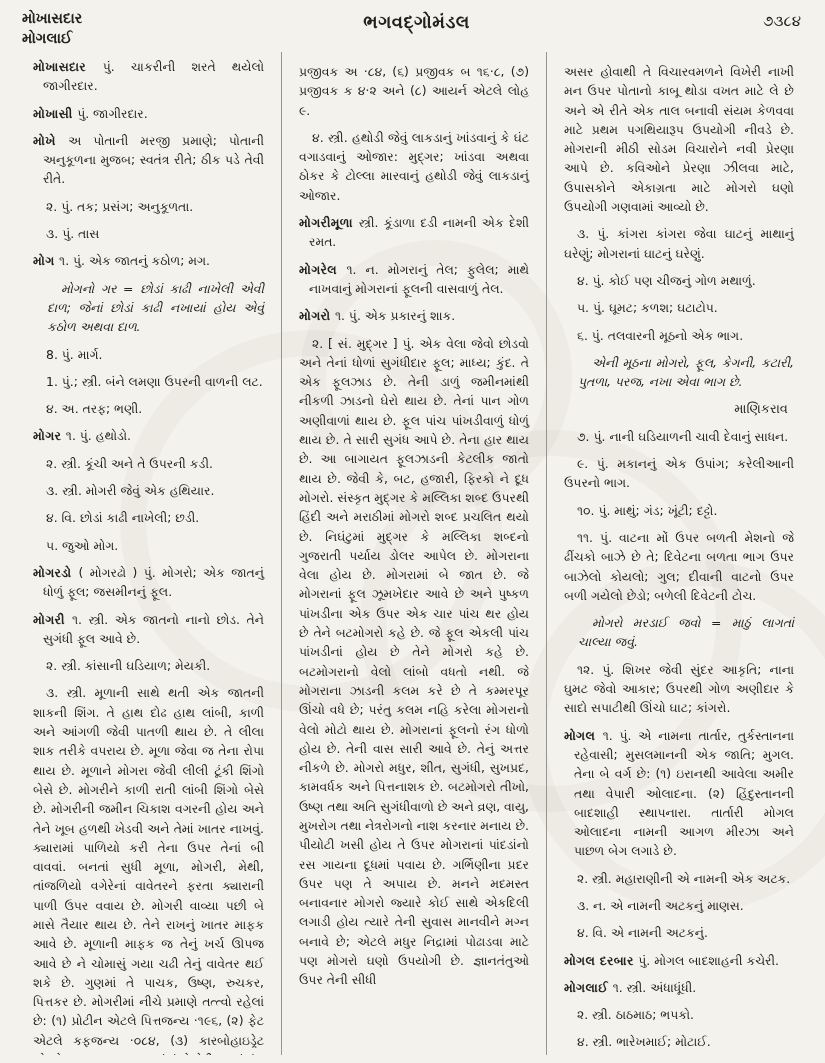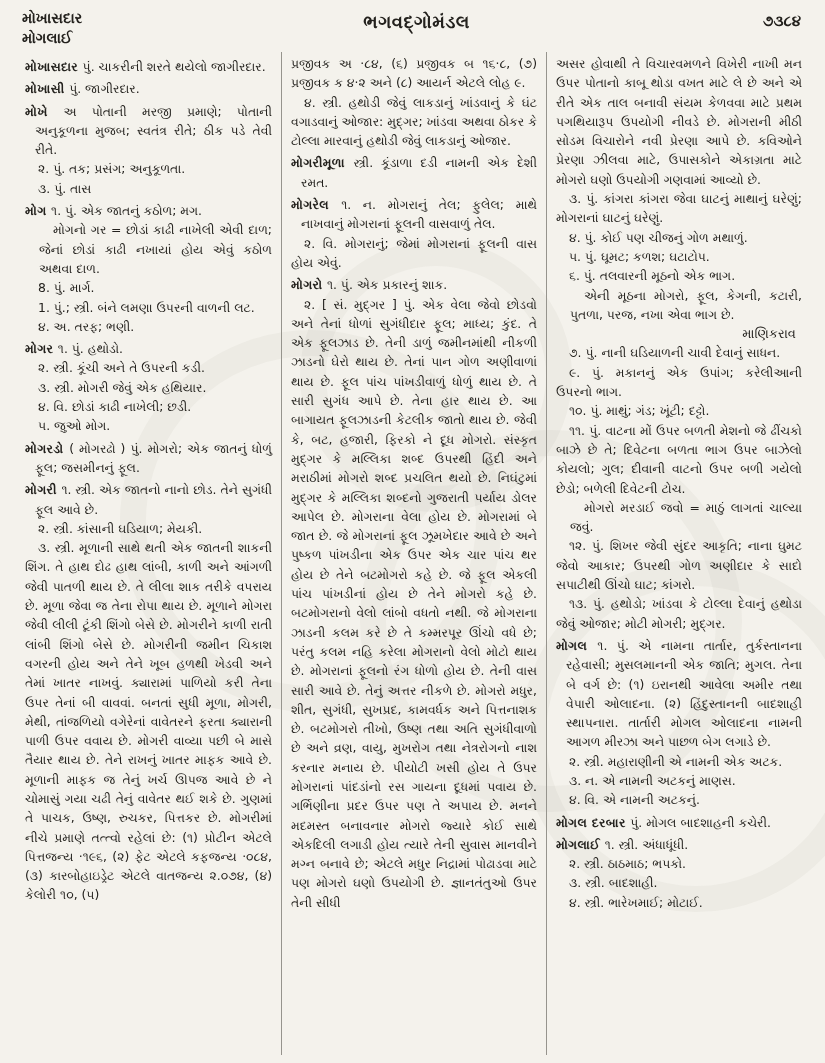--- a/index.html
+++ b/index.html
@@ -23,42 +23,42 @@
   .wm3{width:220px;height:220px;left:300px;top:240px;border-width:20px;}
   .wm4{width:300px;height:300px;left:520px;top:560px;border-width:22px;}
 
   header{
     position:relative;z-index:2;
     display:flex;align-items:flex-start;justify-content:space-between;
     padding:8px 24px 0 22px;height:50px;box-sizing:border-box;
   }
   .guide{line-height:20px;font-weight:bold;font-size:14.5px;}
   .title{font-weight:bold;font-size:18px;padding-top:3px;letter-spacing:.5px;}
-  .pageno{font-size:15px;padding-top:4px;font-weight:bold;margin-left:12px;}
+  .pageno{font-size:15px;padding-top:4px;font-weight:normal;margin-left:12px;}
 
   .columns{
     position:relative;z-index:2;
     display:flex;align-items:stretch;
     padding:2px 14px 0 16px;
     height:1005px;box-sizing:border-box;
   }
   .col{
     width:33.333%;box-sizing:border-box;
     padding:2px 9px 0 9px;
     overflow:hidden;
     font-size:12.4px;line-height:19.3px;
     text-align:justify;
   }
   .col + .col{border-left:1px solid #96948d;}
 
-  .para{margin:0;}
+  .para{margin:8px;}
   .entry{padding-left:10px;text-indent:-10px;margin-top:3px;}
   .headword{font-weight:bold;letter-spacing:.3px;}
   .sense{text-indent:13px;}
-  .note{padding-left:14px;text-indent:14px;}
+  .note{padding-left:14px;text-indent:14px;font-style:italic;}
   .cont{text-indent:0;}
   .attrib{text-align:right;padding-right:6px;font-size:13px;}
 </style>
 </head>
 <body>
 
 <div class="page">
   <div class="watermark">
     <i class="wm1"></i>
     <i class="wm2"></i>
@@ -95,43 +95,40 @@
         <div class="para entry"><span class="headword">મોગરડો </span>( મોગરઢો ) પું. મોગરો; એક જાતનું ધોળું ફૂલ; જસમીનનું ફૂલ.</div>
         <div class="para entry"><span class="headword">મોગરી </span>૧. સ્ત્રી. એક જાતનો નાનો છોડ. તેને સુગંધી ફૂલ આવે છે.</div>
         <div class="para sense">૨. સ્ત્રી. કાંસાની ઘડિયાળ; મેયકી.</div>
         <div class="para sense">૩. સ્ત્રી. મૂળાની સાથે થતી એક જાતની શાકની શિંગ. તે હાથ દોઢ હાથ લાંબી, કાળી અને આંગળી જેવી પાતળી થાય છે. તે લીલા શાક તરીકે વપરાય છે. મૂળા જેવા જ તેના રોપા થાય છે. મૂળાને મોગરા જેવી લીલી ટૂંકી શિંગો બેસે છે. મોગરીને કાળી રાતી લાંબી શિંગો બેસે છે. મોગરીની જમીન ચિકાશ વગરની હોય અને તેને ખૂબ હળથી ખેડવી અને તેમાં ખાતર નાખવું. ક્યારામાં પાળિયો કરી તેના ઉપર તેનાં બી વાવવાં. બનતાં સુધી મૂળા, મોગરી, મેથી, તાંજળિયો વગેરેનાં વાવેતરને ફરતા ક્યારાની પાળી ઉપર વવાય છે. મોગરી વાવ્યા પછી બે માસે તૈયાર થાય છે. તેને રાખનું ખાતર માફક આવે છે. મૂળાની માફક જ તેનું ખર્ચ ઊપજ આવે છે ને ચોમાસું ગયા ચઢી તેનું વાવેતર થઈ શકે છે. ગુણમાં તે પાચક, ઉષ્ણ, રુચકર, પિત્તકર છે. મોગરીમાં નીચે પ્રમાણે તત્ત્વો રહેલાં છે: (૧) પ્રોટીન એટલે પિત્તજન્ય ·૧૯૬, (૨) ફેટ એટલે કફજન્ય ·૦૮૪, (૩) કારબોહાઇડ્રેટ એટલે વાતજન્ય ૨.૦૭૪, (૪) કેલોરી ૧૦, (૫)</div>
       </section>
     <section class="col">
         <div class="para cont">પ્રજીવક અ ·૮૪, (૬) પ્રજીવક બ ૧૬·૮, (૭) પ્રજીવક ક ૪·૨ અને (૮) આયર્ન એટલે લોહ ૯.</div>
         <div class="para sense">૪. સ્ત્રી. હથોડી જેવું લાકડાનું ખાંડવાનું કે ઘંટ વગાડવાનું ઓજાર: મુદ્ગર; ખાંડવા અથવા ઠોકર કે ટોલ્લા મારવાનું હથોડી જેવું લાકડાનું ઓજાર.</div>
         <div class="para entry"><span class="headword">મોગરીમૂળા </span>સ્ત્રી. કૂંડાળા દડી નામની એક દેશી રમત.</div>
         <div class="para entry"><span class="headword">મોગરેલ </span>૧. ન. મોગરાનું તેલ; ફુલેલ; માથે નાખવાનું મોગરાનાં ફૂલની વાસવાળું તેલ.</div>
-        <div class="para sense">૨. વિ. મોગરાનું; જેમાં મોગરાનાં ફૂલની વાસ હોય એવું.</div>
         <div class="para entry"><span class="headword">મોગરો </span>૧. પું. એક પ્રકારનું શાક.</div>
         <div class="para sense">૨. [ સં. મુદ્ગર ] પું. એક વેલા જેવો છોડવો અને તેનાં ધોળાં સુગંધીદાર ફૂલ; માધ્ય; કુંદ. તે એક ફૂલઝાડ છે. તેની ડાળું જમીનમાંથી નીકળી ઝાડનો ઘેરો થાય છે. તેનાં પાન ગોળ અણીવાળાં થાય છે. ફૂલ પાંચ પાંખડીવાળું ધોળું થાય છે. તે સારી સુગંધ આપે છે. તેના હાર થાય છે. આ બાગાયત ફૂલઝાડની કેટલીક જાતો થાય છે. જેવી કે, બટ, હજારી, ફિરકો ને દૂધ મોગરો. સંસ્કૃત મુદ્ગર કે મલ્લિકા શબ્દ ઉપરથી હિંદી અને મરાઠીમાં મોગરો શબ્દ પ્રચલિત થયો છે. નિઘંટુમાં મુદ્ગર કે મલ્લિકા શબ્દનો ગુજરાતી પર્યાય ડોલર આપેલ છે. મોગરાના વેલા હોય છે. મોગરામાં બે જાત છે. જે મોગરાનાં ફૂલ ઝૂમખેદાર આવે છે અને પુષ્કળ પાંખડીના એક ઉપર એક ચાર પાંચ થર હોય છે તેને બટમોગરો કહે છે. જે ફૂલ એકલી પાંચ પાંખડીનાં હોય છે તેને મોગરો કહે છે. બટમોગરાનો વેલો લાંબો વધતો નથી. જે મોગરાના ઝાડની કલમ કરે છે તે કમ્મરપૂર ઊંચો વધે છે; પરંતુ કલમ નહિ કરેલા મોગરાનો વેલો મોટો થાય છે. મોગરાનાં ફૂલનો રંગ ધોળો હોય છે. તેની વાસ સારી આવે છે. તેનું અત્તર નીકળે છે. મોગરો મધુર, શીત, સુગંધી, સુખપ્રદ, કામવર્ધક અને પિત્તનાશક છે. બટમોગરો તીખો, ઉષ્ણ તથા અતિ સુગંધીવાળો છે અને વ્રણ, વાયુ, મુખરોગ તથા નેત્રરોગનો નાશ કરનાર મનાય છે. પીયોટી ખસી હોય તે ઉપર મોગરાનાં પાંદડાંનો રસ ગાયના દૂધમાં પવાય છે. ગર્ભિણીના પ્રદર ઉપર પણ તે અપાય છે. મનને મદમસ્ત બનાવનાર મોગરો જ્યારે કોઈ સાથે એકદિલી લગાડી હોય ત્યારે તેની સુવાસ માનવીને મગ્ન બનાવે છે; એટલે મધુર નિદ્રામાં પોઢાડવા માટે પણ મોગરો ઘણો ઉપયોગી છે. જ્ઞાનતંતુઓ ઉપર તેની સીધી</div>
       </section>
     <section class="col">
         <div class="para cont">અસર હોવાથી તે વિચારવમળને વિખેરી નાખી મન ઉપર પોતાનો કાબૂ થોડા વખત માટે લે છે અને એ રીતે એક તાલ બનાવી સંયમ કેળવવા માટે પ્રથમ પગથિયારૂપ ઉપયોગી નીવડે છે. મોગરાની મીઠી સોડમ વિચારોને નવી પ્રેરણા આપે છે. કવિઓને પ્રેરણા ઝીલવા માટે, ઉપાસકોને એકાગ્રતા માટે મોગરો ઘણો ઉપયોગી ગણવામાં આવ્યો છે.</div>
         <div class="para sense">૩. પું. કાંગરા કાંગરા જેવા ઘાટનું માથાનું ઘરેણું; મોગરાનાં ઘાટનું ઘરેણું.</div>
         <div class="para sense">૪. પું. કોઈ પણ ચીજનું ગોળ મથાળું.</div>
         <div class="para sense">૫. પું. ઘૂમટ; કળશ; ઘટાટોપ.</div>
         <div class="para sense">૬. પું. તલવારની મૂઠનો એક ભાગ.</div>
         <div class="para note">એની મૂઠના મોગરો, ફૂલ, કેગની, કટારી, પુતળા, પરજ, નખા એવા ભાગ છે.</div>
         <div class="para attrib">માણિકરાવ</div>
         <div class="para sense">૭. પું. નાની ઘડિયાળની ચાવી દેવાનું સાધન.</div>
         <div class="para sense">૯. પું. મકાનનું એક ઉપાંગ; કરેલીઆની ઉપરનો ભાગ.</div>
         <div class="para sense">૧૦. પું. માથું; ગંડ; ખૂંટી; દટ્ટો.</div>
         <div class="para sense">૧૧. પું. વાટના મોં ઉપર બળતી મેશનો જે ઢીંચકો બાઝે છે તે; દિવેટના બળતા ભાગ ઉપર બાઝેલો કોયલો; ગુલ; દીવાની વાટનો ઉપર બળી ગયેલો છેડો; બળેલી દિવેટની ટોચ.</div>
         <div class="para note">મોગરો મરડાઈ જવો = માઠું લાગતાં ચાલ્યા જવું.</div>
         <div class="para sense">૧૨. પું. શિખર જેવી સુંદર આકૃતિ; નાના ઘુમટ જેવો આકાર; ઉપરથી ગોળ અણીદાર કે સાદો સપાટીથી ઊંચો ઘાટ; કાંગરો.</div>
-        <div class="para sense">૧૩. પું. હથોડો; ખાંડવા કે ટોલ્લા દેવાનું હથોડા જેવું ઓજાર; મોટી મોગરી; મુદ્ગર.</div>
         <div class="para entry"><span class="headword">મોગલ </span>૧. પું. એ નામના તાર્તાર, તુર્કસ્તાનના રહેવાસી; મુસલમાનની એક જાતિ; મુગલ. તેના બે વર્ગ છે: (૧) ઇરાનથી આવેલા અમીર તથા વેપારી ઓલાદના. (૨) હિંદુસ્તાનની બાદશાહી સ્થાપનારા. તાર્તારી મોગલ ઓલાદના નામની આગળ મીરઝા અને પાછળ બેગ લગાડે છે.</div>
         <div class="para sense">૨. સ્ત્રી. મહારાણીની એ નામની એક અટક.</div>
         <div class="para sense">૩. ન. એ નામની અટકનું માણસ.</div>
         <div class="para sense">૪. વિ. એ નામની અટકનું.</div>
         <div class="para entry"><span class="headword">મોગલ દરબાર </span>પું. મોગલ બાદશાહની કચેરી.</div>
         <div class="para entry"><span class="headword">મોગલાઈ </span>૧. સ્ત્રી. અંધાધૂંધી.</div>
         <div class="para sense">૨. સ્ત્રી. ઠાઠમાઠ; ભપકો.</div>
-        <div class="para sense">૩. સ્ત્રી. બાદશાહી.</div>
         <div class="para sense">૪. સ્ત્રી. ભારેખમાઈ; મોટાઈ.</div>
       </section>
   </main>
 </div>
 
 </body></html>

